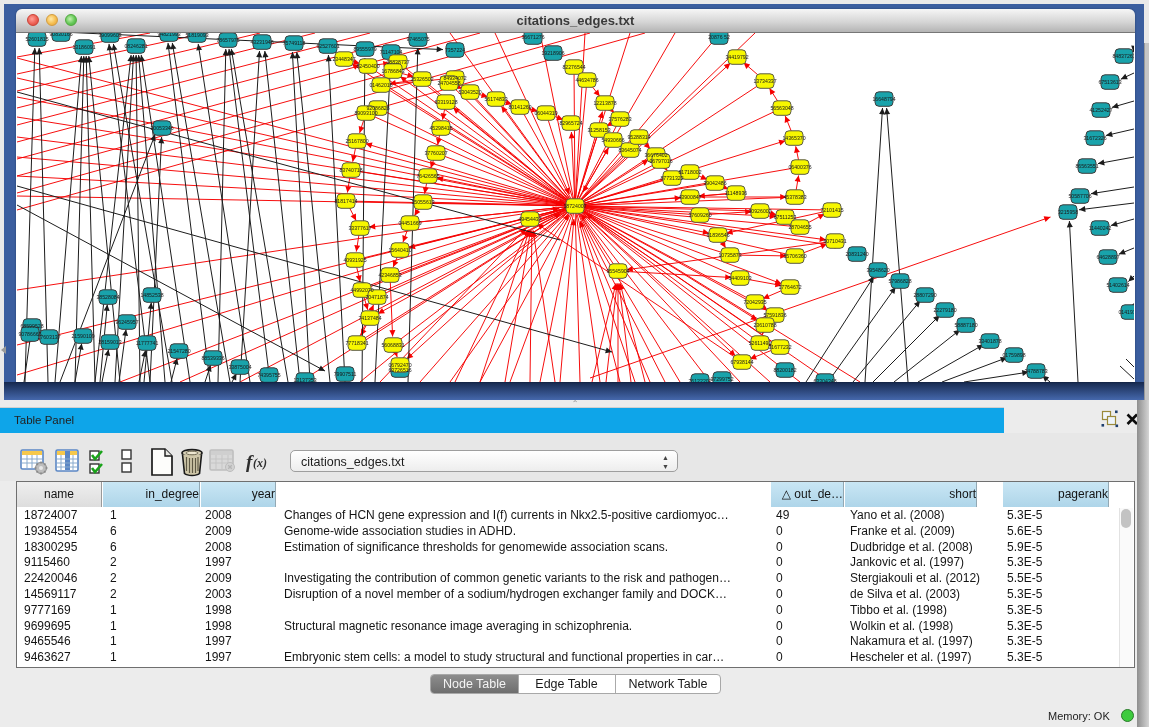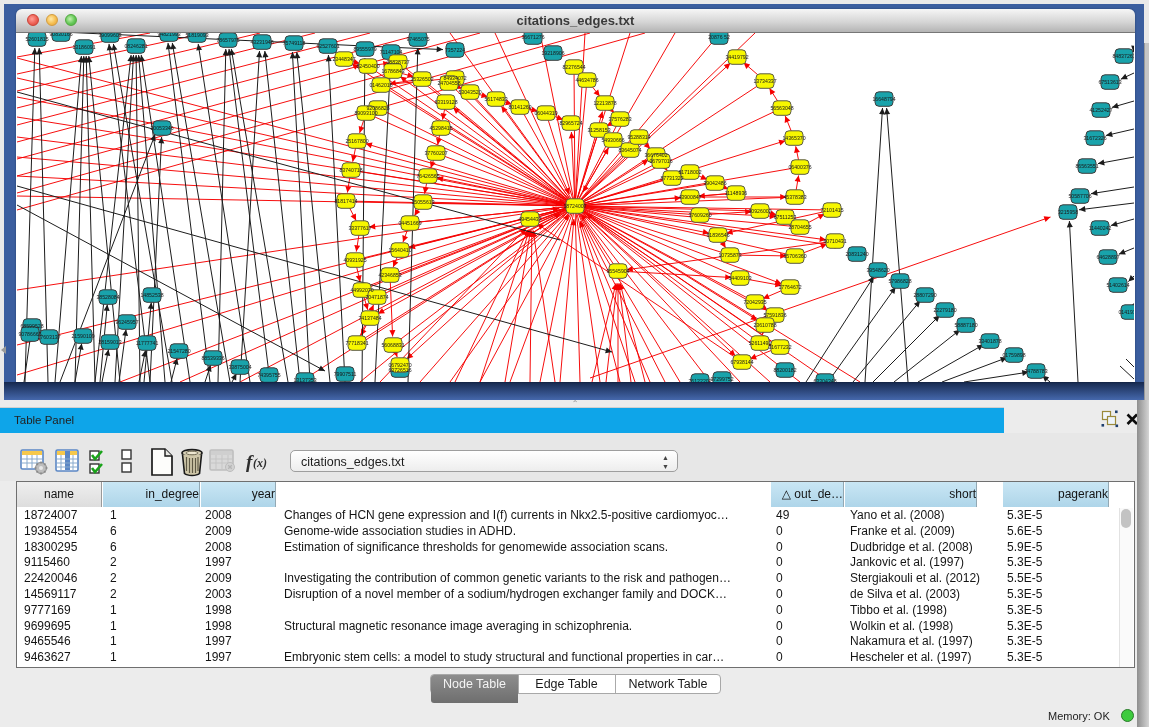--- a/index.html
+++ b/index.html
@@ -938,21 +938,21 @@
     <span style="left:267px">Embryonic stem cells: a model to study structural and functional properties in car…</span>
 <span style="left:759px">0</span>
     <span style="left:833px">Hescheler et al. (1997)</span>
 <span style="left:990px">5.3E-5</span>
   </div>
 
 <div class="abs" style="left:1119px;top:508px;width:14px;height:159px;background:#fafafa;border-left:1px solid #e2e2e2"></div>
 <div class="abs" style="left:1121px;top:509px;width:10px;height:19px;background:#c3c3c3;border-radius:5px"></div>
 
 <div class="abs" style="left:430px;top:674px;width:291px;height:20px;border:1px solid #a8a8a8;border-radius:4px;background:#fff;font-size:12.5px">
-  <div class="abs" style="left:0;top:0;width:87px;height:28px;background:linear-gradient(#8d8d8d,#6e6e6e);border-radius:3px 0 0 3px;color:#f4f4f4;text-align:center;line-height:18px">Node Table</div>
+  <div class="abs" style="left:0;top:0;width:87px;height:18px;background:linear-gradient(#8d8d8d,#6e6e6e);border-radius:3px 0 0 3px;color:#f4f4f4;text-align:center;line-height:18px">Node Table</div>
   <div class="abs" style="left:87px;top:0;width:96px;height:18px;border-left:1px solid #aaa;color:#1a1a1a;text-align:center;line-height:18px">Edge Table</div>
   <div class="abs" style="left:184px;top:0;width:105px;height:18px;border-left:1px solid #aaa;color:#1a1a1a;text-align:center;line-height:18px">Network Table</div>
 </div>
 
 <div class="abs" style="left:1048px;top:710px;font-size:11px;color:#222">Memory: OK</div>
 <div class="abs" style="left:1121px;top:709px;width:13px;height:13px;border-radius:50%;background:#3ecb3e;border:1.5px solid #2a7a2a"></div>
 
 <div class="abs" style="left:1144px;top:43px;width:5px;height:357px;background:#c5c5c5;border-left:1px solid #999"></div>
 <div class="abs" style="left:1137px;top:400px;width:12px;height:327px;background:linear-gradient(90deg,#8e8e8e,#d5d5d5)"></div>
 <style>

